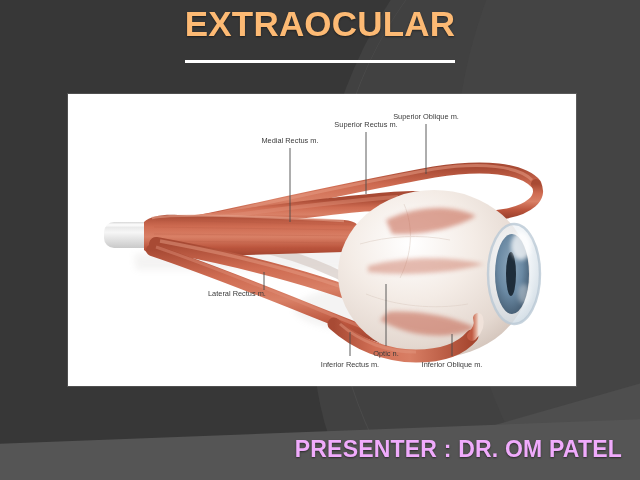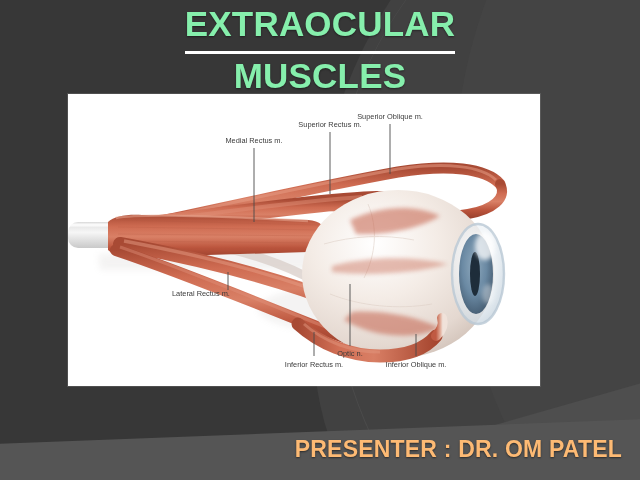--- a/index.html
+++ b/index.html
@@ -85,54 +85,55 @@
   .title-block {
     position: absolute;
     top: 2px;
     left: 0;
     width: 640px;
     text-align: center;
     z-index: 6;
   }
   .title-line {
     display: inline-block;
-    color: #86efac;
+    color: #fdba74;
     font-size: 35px;
     font-weight: bold;
     letter-spacing: 0.2px;
     line-height: 43px;
     border-bottom: 3px solid #ffffff;
-    padding-bottom: 6px;
+    padding-bottom: 15px;
     text-shadow: 0 1px 2px rgba(0,0,0,0.45);
   }
 
   
   #figure {
     position: absolute;
     left: 68px;
     top: 94px;
     width: 472px;
     height: 292px;
     background: #ffffff;
     z-index: 5;
     overflow: hidden;
     box-shadow: 0 0 0 1px rgba(255,255,255,0.12);
+    padding-left: 36px;
   }
   #figure svg { display: block; }
 
   
   .credits {
     position: absolute;
     right: 18px;
     bottom: 16px;
     text-align: right;
     z-index: 7;
   }
   .credit-line {
-    color: #fdba74;
+    color: #f0abfc;
     font-size: 23px;
     font-weight: bold;
     line-height: 29px;
     letter-spacing: 0.2px;
     white-space: nowrap;
     text-shadow: 0 1px 2px rgba(0,0,0,0.5);
   }
 </style>
 </head>
 <body>
@@ -143,21 +144,20 @@
   <div class="bg-dark-wedge"></div>
   <div class="bg-swoosh-right"></div>
   <div class="bg-swoosh-right2"></div>
   <div class="bg-hairline"></div>
   <div class="bg-band-bottom2"></div>
   <div class="bg-band-bottom"></div>
 
   <div class="title-block">
     <div class="title-line">EXTRAOCULAR</div>
     <br>
-    <div class="title-line">MUSCLES</div>
   </div>
 
   <div id="figure">
     <svg width="472" height="292" viewBox="0 0 472 292" xmlns="http://www.w3.org/2000/svg">
       <defs>
         <linearGradient id="muscleShade" x1="0" y1="0" x2="0" y2="1">
           <stop offset="0%" stop-color="#a84a34"></stop>
           <stop offset="28%" stop-color="#cf6c52"></stop>
           <stop offset="52%" stop-color="#d98066"></stop>
           <stop offset="78%" stop-color="#bb543c"></stop>

